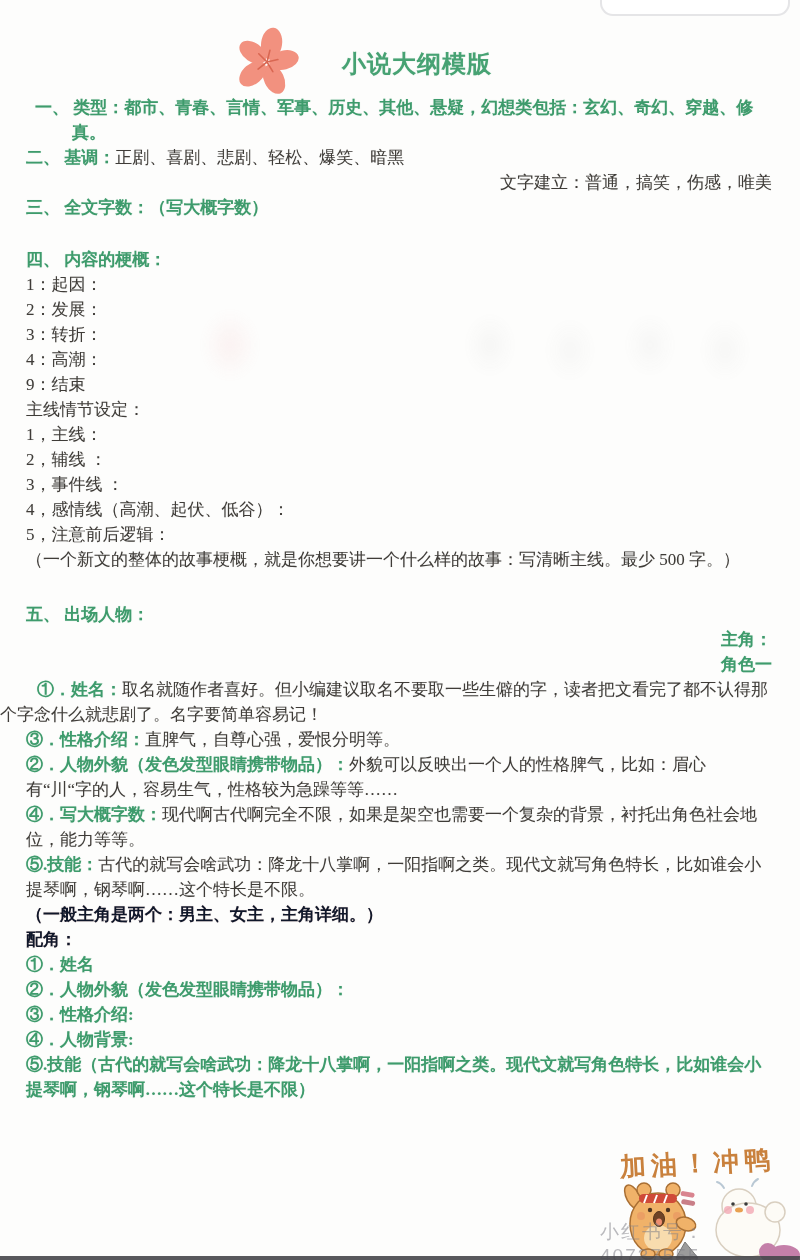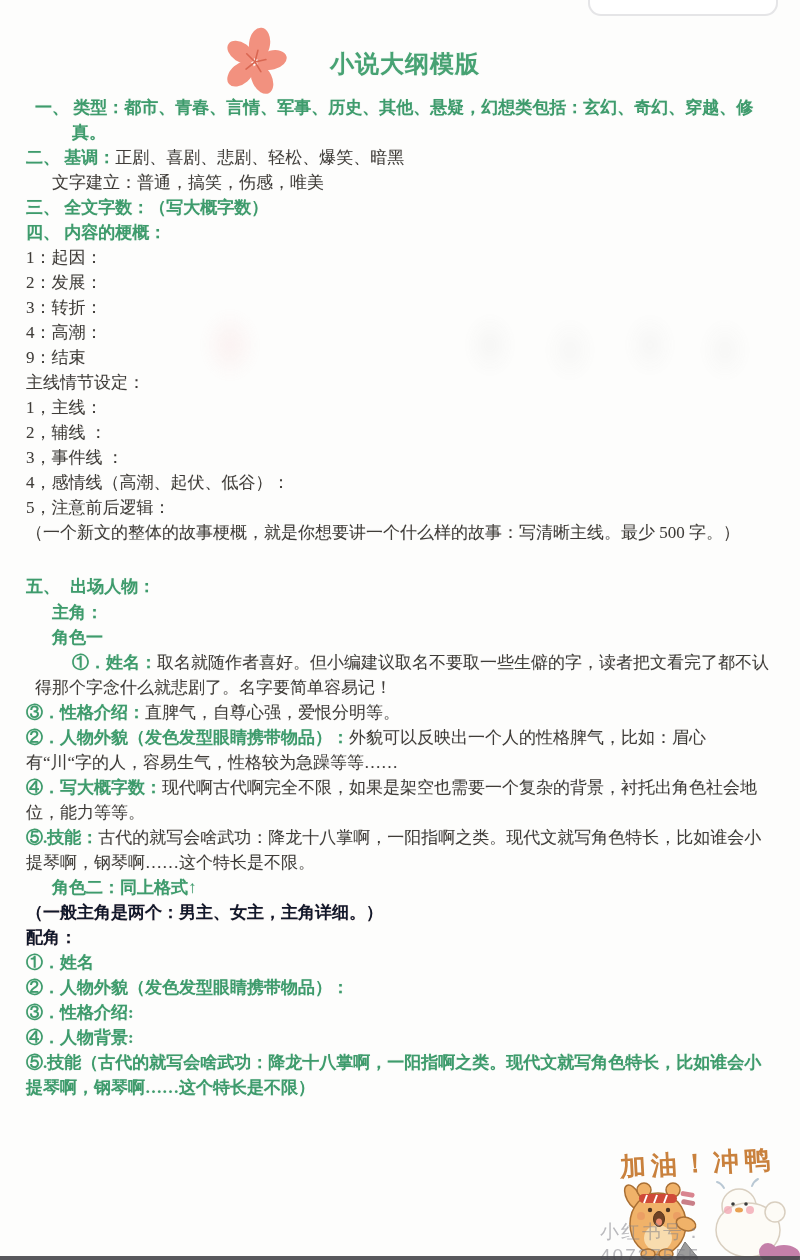--- a/index.html
+++ b/index.html
@@ -4,42 +4,42 @@
 <style>
   html,body{margin:0;padding:0;}
   body{
     width:800px;height:1260px;position:relative;overflow:hidden;
     background:#fcfcfb;
     font-family:"Liberation Serif","DejaVu Serif",serif;
   }
   .page{position:absolute;inset:0;background:#fdfdfc;}
 
   
-  .header{position:absolute;top:0;left:4px;width:632px;height:100px;}
+  .header{position:absolute;top:0;left:16px;width:632px;height:100px;}
   .flower{position:absolute;left:219px;top:24px;width:64px;height:76px;}
   .page-title{
     position:absolute;left:326px;top:48px;margin:0;
     font-size:24px;font-weight:bold;color:#47a273;letter-spacing:1px;
     text-shadow:0 0 1px rgba(70,160,115,.35);
   }
   
   .ghost-box{
     position:absolute;left:584px;top:-14px;width:186px;height:26px;
     border:2px solid rgba(190,190,196,.4);border-radius:13px;background:#fff;
   }
 
   
   .content{position:absolute;top:95px;left:0;width:786px;padding-right:14px;box-sizing:border-box;}
   .para{margin:0;font-size:17px;line-height:25px;word-break:break-all;}
   .layout-flat{padding-left:26px;}
-  .layout-sub{padding-left:52px;}
+  .layout-sub{padding-left:52px;text-align:right;}
   .layout-hang{padding-left:72px;text-indent:-37px;}
-  .layout-lead{padding-left:35px;text-indent:37px;}
-  .gap-g1{}
-  .gap-g2{margin-top:30px;font-family:Liberation Mono, monospace;}
+  .layout-lead{text-indent:37px;}
+  .gap-g1{margin-top:27px;}
+  .gap-g2{margin-top:30px;}
   .seg{text-shadow:0 0 1px rgba(80,80,80,.18);}
   .c-green{color:#3e9b6c;text-shadow:0 0 1px rgba(62,155,108,.3);}
   .c-black{color:#3f3c38;}
   .c-red{color:#0f172a;text-shadow:0 0 1px rgba(148,55,44,.3);}
   .b{font-weight:bold;}
 
   
   .center-watermark{
     position:absolute;left:190px;top:290px;width:560px;height:110px;
     background:
@@ -110,21 +110,20 @@
       <p class="para layout-flat"><span class="seg c-black">5，注意前后逻辑：</span></p>
       <p class="para layout-flat"><span class="seg c-black">（一个新文的整体的故事梗概，就是你想要讲一个什么样的故事：写清晰主线。最少 500 字。）</span></p>
       <p class="para layout-flat gap-g2"><span class="seg c-green b">五、 出场人物：</span></p>
       <p class="para layout-sub"><span class="seg c-green b">主角：</span></p>
       <p class="para layout-sub"><span class="seg c-green b">角色一</span></p>
       <p class="para layout-lead"><span class="seg c-green b">①．姓名：</span><span class="seg c-black">取名就随作者喜好。但小编建议取名不要取一些生僻的字，读者把文看完了都不认得那个字念什么就悲剧了。名字要简单容易记！</span></p>
       <p class="para layout-flat"><span class="seg c-green b">③．性格介绍：</span><span class="seg c-black">直脾气，自尊心强，爱恨分明等。</span></p>
       <p class="para layout-flat"><span class="seg c-green b">②．人物外貌（发色发型眼睛携带物品）：</span><span class="seg c-black">外貌可以反映出一个人的性格脾气，比如：眉心有“川“字的人，容易生气，性格较为急躁等等……</span></p>
       <p class="para layout-flat"><span class="seg c-green b">④．写大概字数：</span><span class="seg c-black">现代啊古代啊完全不限，如果是架空也需要一个复杂的背景，衬托出角色社会地位，能力等等。</span></p>
       <p class="para layout-flat"><span class="seg c-green b">⑤.技能：</span><span class="seg c-black">古代的就写会啥武功：降龙十八掌啊，一阳指啊之类。现代文就写角色特长，比如谁会小提琴啊，钢琴啊……这个特长是不限。</span></p>
-      <p class="para layout-sub"><span class="seg c-green b">角色二：同上格式↑</span></p>
       <p class="para layout-flat"><span class="seg c-red b">（一般主角是两个：男主、女主，主角详细。）</span></p>
       <p class="para layout-flat"><span class="seg c-red b">配角：</span></p>
       <p class="para layout-flat"><span class="seg c-green b">①．姓名</span></p>
       <p class="para layout-flat"><span class="seg c-green b">②．人物外貌（发色发型眼睛携带物品）：</span></p>
       <p class="para layout-flat"><span class="seg c-green b">③．性格介绍:</span></p>
       <p class="para layout-flat"><span class="seg c-green b">④．人物背景:</span></p>
       <p class="para layout-flat"><span class="seg c-green b">⑤.技能（古代的就写会啥武功：降龙十八掌啊，一阳指啊之类。现代文就写角色特长，比如谁会小提琴啊，钢琴啊……这个特长是不限）</span></p>
     </div>
 
   <svg class="sticker" viewBox="0 0 204 120">

